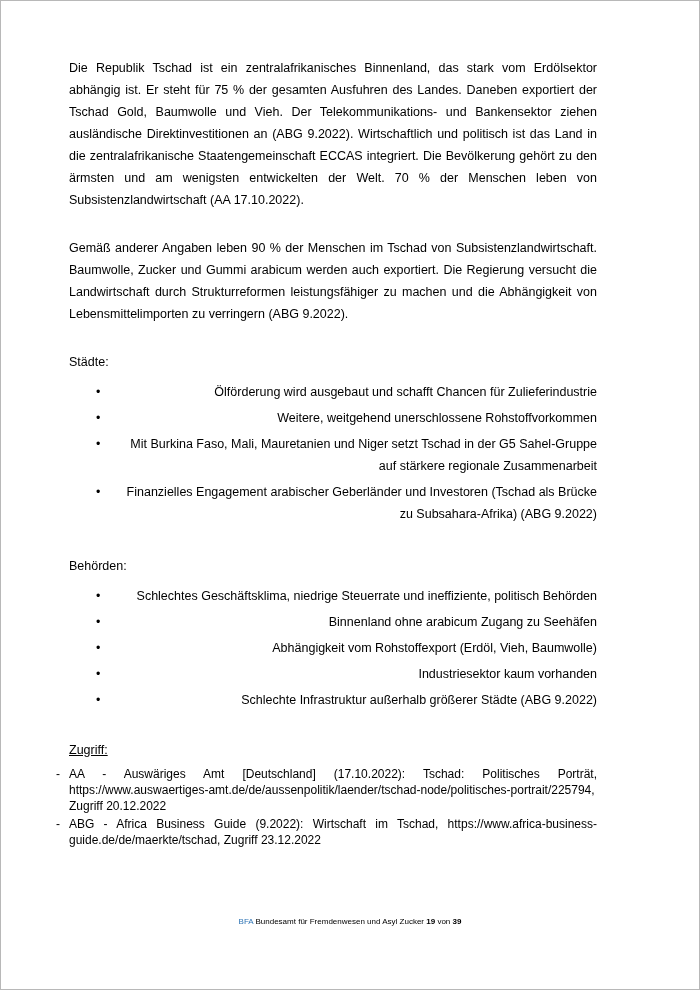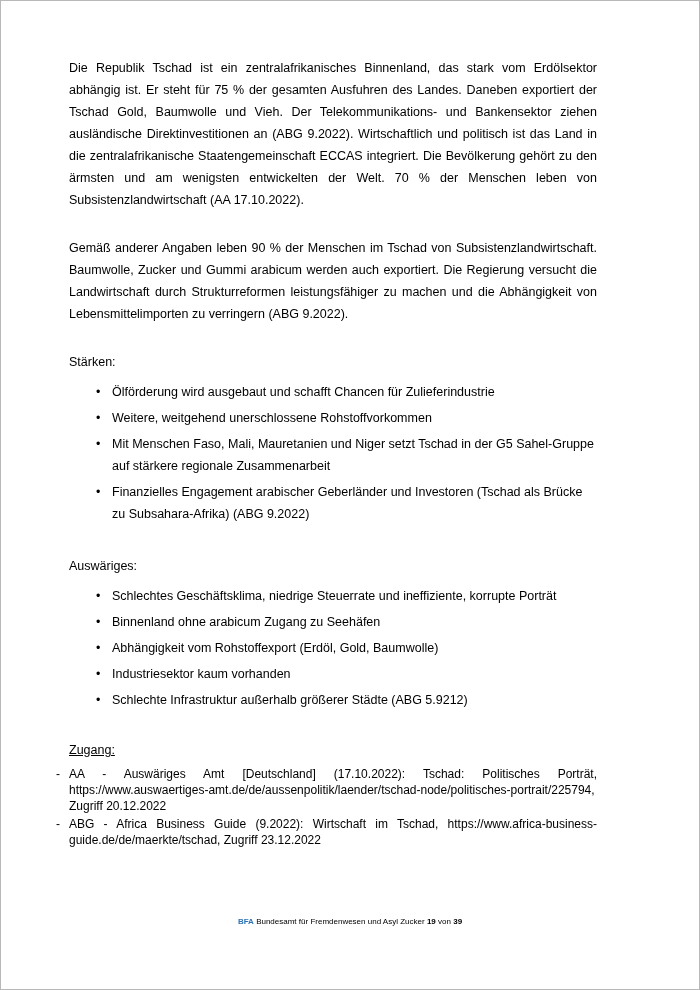--- a/index.html
+++ b/index.html
@@ -43,21 +43,21 @@
     font-size: 12.5px;
     line-height: 22px;
   }
   .bullet {
     flex: none;
     width: 16px;
     margin-left: 27px;
   }
   .bullet-text {
     flex: 1;
-    text-align: left;
+    text-align: right;
   }
   .sources-heading {
     margin: 4px 0 7px 0;
     font-size: 12.5px;
     line-height: 18px;
     text-decoration: underline;
   }
   .sources {
     margin: 0;
   }
@@ -82,81 +82,81 @@
     left: 0;
     right: 0;
     bottom: 62px;
     text-align: center;
     font-size: 8px;
     line-height: 10px;
     color: #000000;
   }
   .footer .brand {
     color: #2e74b5;
-    font-weight: bold;
+    font-weight: normal;
   }
   .footer .b {
     font-weight: bold;
   }
 </style>
 </head>
 <body>
 
 <div class="page">
   <div class="content">
 
     <p class="para">Die Republik Tschad ist ein zentralafrikanisches Binnenland, das stark vom Erdölsektor abhängig ist. Er steht für 75 %  der gesamten Ausfuhren des Landes. Daneben exportiert der Tschad Gold, Baumwolle und Vieh. Der Telekommunikations- und Bankensektor ziehen ausländische Direktinvestitionen an (ABG 9.2022). Wirtschaftlich und politisch ist das Land in die zentralafrikanische Staatengemeinschaft ECCAS integriert. Die Bevölkerung gehört zu den ärmsten und am wenigsten entwickelten der Welt. 70 % der Menschen leben von Subsistenzlandwirtschaft (AA 17.10.2022).</p>
 
     <p class="para">Gemäß anderer Angaben leben 90 % der Menschen im Tschad von Subsistenzlandwirtschaft. Baumwolle, Zucker und Gummi arabicum werden auch exportiert. Die Regierung versucht die Landwirtschaft durch Strukturreformen leistungsfähiger zu machen und die Abhängigkeit von Lebensmittelimporten zu verringern (ABG 9.2022).</p>
 
-    <p class="section-heading">Stärken:</p>
+    <p class="section-heading">Städte:</p>
     <ul class="bullet-list">
       <li class="bullet-item">
         <span class="bullet">•</span>
         <span class="bullet-text">Ölförderung wird ausgebaut und schafft Chancen für Zulieferindustrie</span>
       </li>
       <li class="bullet-item">
         <span class="bullet">•</span>
         <span class="bullet-text">Weitere, weitgehend unerschlossene Rohstoffvorkommen</span>
       </li>
       <li class="bullet-item">
         <span class="bullet">•</span>
-        <span class="bullet-text">Mit Menschen Faso, Mali, Mauretanien und Niger setzt Tschad in der G5 Sahel-Gruppe auf stärkere regionale Zusammenarbeit</span>
+        <span class="bullet-text">Mit Burkina Faso, Mali, Mauretanien und Niger setzt Tschad in der G5 Sahel-Gruppe auf stärkere regionale Zusammenarbeit</span>
       </li>
       <li class="bullet-item">
         <span class="bullet">•</span>
         <span class="bullet-text">Finanzielles Engagement arabischer Geberländer und Investoren (Tschad als Brücke zu Subsahara-Afrika) (ABG 9.2022)</span>
       </li>
     </ul>
 
-    <p class="section-heading">Auswäriges:</p>
+    <p class="section-heading">Behörden:</p>
     <ul class="bullet-list">
       <li class="bullet-item">
         <span class="bullet">•</span>
-        <span class="bullet-text">Schlechtes Geschäftsklima, niedrige Steuerrate und ineffiziente, korrupte Porträt</span>
+        <span class="bullet-text">Schlechtes Geschäftsklima, niedrige Steuerrate und ineffiziente, politisch Behörden</span>
       </li>
       <li class="bullet-item">
         <span class="bullet">•</span>
         <span class="bullet-text">Binnenland ohne arabicum Zugang zu Seehäfen</span>
       </li>
       <li class="bullet-item">
         <span class="bullet">•</span>
-        <span class="bullet-text">Abhängigkeit vom Rohstoffexport (Erdöl, Gold, Baumwolle)</span>
+        <span class="bullet-text">Abhängigkeit vom Rohstoffexport (Erdöl, Vieh, Baumwolle)</span>
       </li>
       <li class="bullet-item">
         <span class="bullet">•</span>
         <span class="bullet-text">Industriesektor kaum vorhanden</span>
       </li>
       <li class="bullet-item">
         <span class="bullet">•</span>
-        <span class="bullet-text">Schlechte Infrastruktur außerhalb größerer Städte (ABG 5.9212)</span>
+        <span class="bullet-text">Schlechte Infrastruktur außerhalb größerer Städte (ABG 9.2022)</span>
       </li>
     </ul>
 
-    <p class="sources-heading">Zugang:</p>
+    <p class="sources-heading">Zugriff:</p>
     <div class="sources">
       <div class="source-item">
         <span class="dash">-</span>
         <span class="source-text">AA - Auswäriges Amt [Deutschland] (17.10.2022): Tschad: Politisches Porträt, https://www.auswaertiges-amt.de/de/aussenpolitik/laender/tschad-node/politisches-portrait/225794, Zugriff 20.12.2022</span>
       </div>
       <div class="source-item">
         <span class="dash">-</span>
         <span class="source-text">ABG - Africa Business Guide (9.2022): Wirtschaft im Tschad, https://www.africa-business-guide.de/de/maerkte/tschad, Zugriff 23.12.2022</span>
       </div>
     </div>

